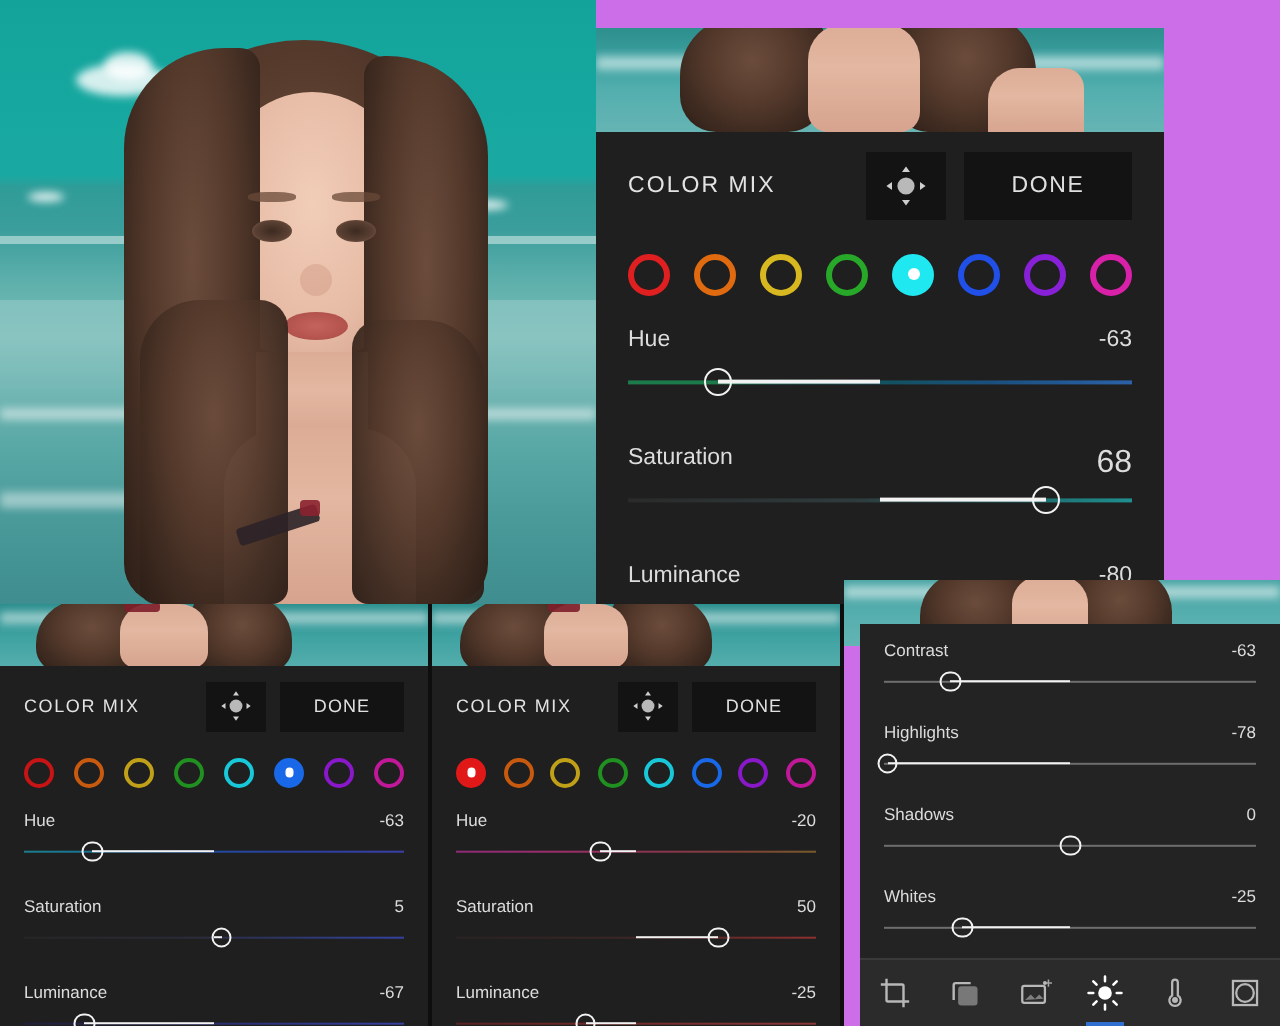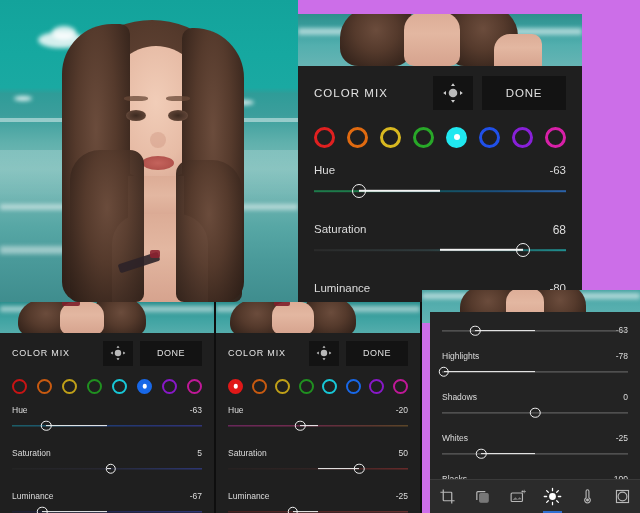--- a/index.html
+++ b/index.html
@@ -168,21 +168,21 @@
           <div class="s-value" style="font-size:11.5px;">-63</div>
           <div class="track" style="height:14px;margin-top:8px;">
             <div class="base" style="height:1.6px;background:linear-gradient(90deg,#1d7a4a 0%,#1d7a4a 18%,#17615e 34%,#13525f 50%,#1a4f7d 72%,#2b62a8 100%);"></div>
             <div class="fill" style="left:18%;width:32%;height:2.4px;"></div>
             <div class="knob" style="left:18%;width:14px;height:14px;"></div>
           </div>
         </div>
 
         <div class="slider-block" style="margin-bottom:25px;">
           <div class="s-label" style="font-size:11.5px;">Saturation</div>
-          <div class="s-value" style="font-size:12px;text-align:center;">68</div>
+          <div class="s-value" style="font-size:16px;text-align:center;">68</div>
           <div class="track" style="height:14px;margin-top:8px;">
             <div class="base" style="height:1.6px;background:linear-gradient(90deg,#2a2a2a 0%,#2e3b3d 45%,#1f5f60 72%,#1f8f90 100%);"></div>
             <div class="fill" style="left:50%;width:33%;height:2.4px;"></div>
             <div class="knob" style="left:83%;width:14px;height:14px;"></div>
           </div>
         </div>
 
         <div class="slider-block">
           <div class="s-label" style="font-size:11.5px;">Luminance</div>
           <div class="s-value" style="font-size:11.5px;">-80</div>
@@ -328,20 +328,21 @@
   <div class="seam" style="left:420px;top:302px;width:2px;height:211px;"></div>
   <div style="position:absolute;left:422px;top:290px;width:218px;height:223px;overflow:hidden;">
     <div class="photo" style="left:0;top:0;width:218px;height:33px;background:linear-gradient(180deg,#46a3a2 0%,#55aeae 50%,#63b4b3 100%);">
       <div style="position:absolute;left:0;top:3px;width:100%;height:6px;background:rgba(255,255,255,.55);filter:blur(2px);"></div>
       <div class="hair" style="left:38px;top:-4px;width:56px;height:40px;border-radius:22px 8px 12px 12px;"></div>
       <div class="hair" style="left:112px;top:-6px;width:52px;height:42px;border-radius:8px 22px 12px 12px;"></div>
       <div class="neck" style="left:84px;top:-2px;width:38px;height:36px;border-radius:14px 14px 8px 8px;"></div>
     </div>
     <div class="panel" style="left:8px;top:22px;width:210px;height:167px;background:#232323;padding:8px 12px 0 12px;">
       <div class="slider-block" style="margin-bottom:15px;">
+        <div class="s-label" style="font-size:8.5px;">Contrast</div>
         <div class="s-value" style="font-size:8.5px;">-63</div>
         <div class="track" style="height:11px;margin-top:5px;">
           <div class="base" style="height:1.2px;background:#6e6e6e;"></div>
           <div class="fill" style="left:18%;width:32%;height:1.8px;"></div>
           <div class="knob" style="left:18%;width:10.5px;height:10.5px;border-width:1.3px;"></div>
         </div>
       </div>
       <div class="slider-block" style="margin-bottom:15px;">
         <div class="s-label" style="font-size:8.5px;">Highlights</div>
         <div class="s-value" style="font-size:8.5px;">-78</div>

